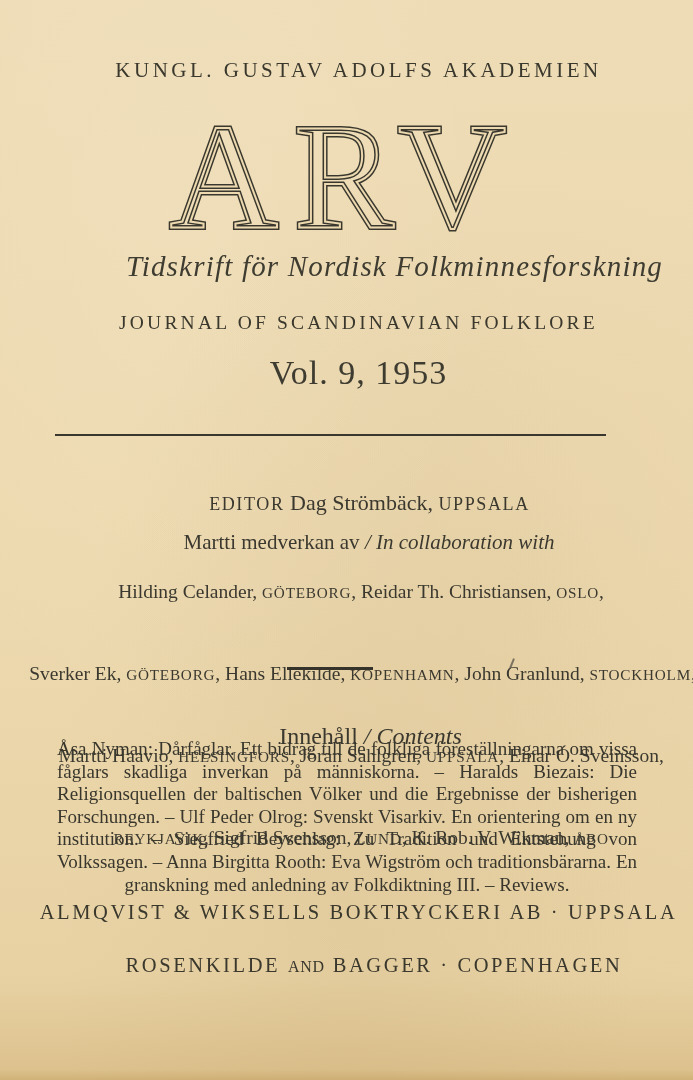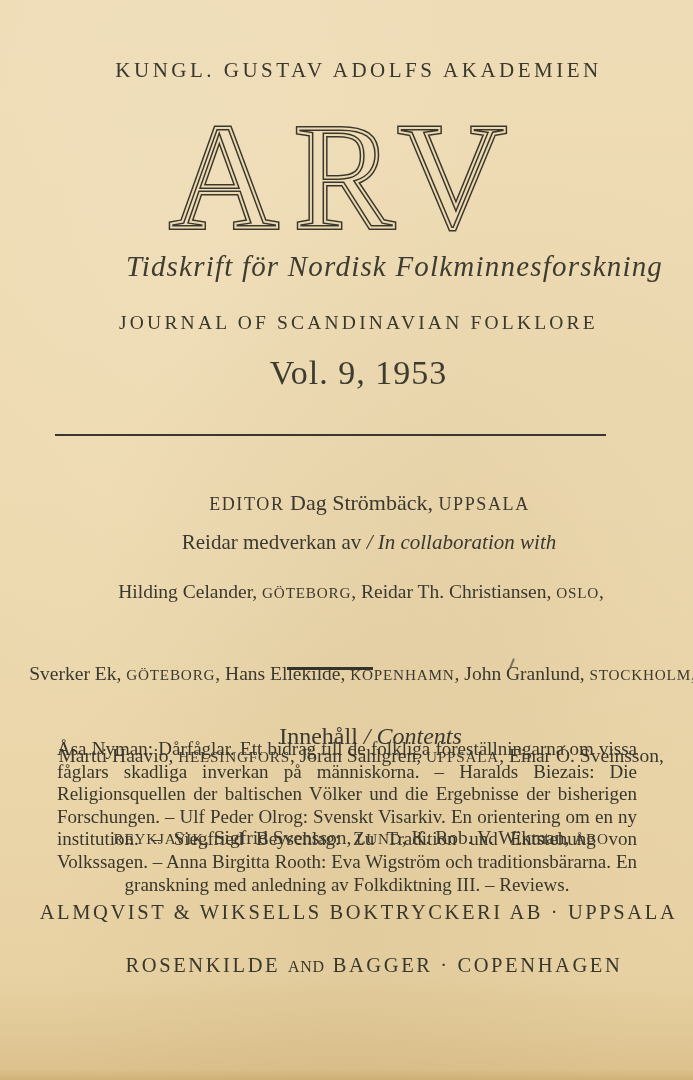--- a/index.html
+++ b/index.html
@@ -77,21 +77,21 @@
 
   <div class="line volume">Vol. 9, 1953</div>
 
   <div class="rule-main"></div>
 
   <div class="line editor-line">
     <span class="sc-sp">EDITOR</span><span> Dag Strömbäck, </span><span class="sc-sp">UPPSALA</span>
   </div>
 
   <div class="line collab-note">
-    <span>Reidar medverkan av </span><span class="it">/ In collaboration with</span>
+    <span>Martti medverkan av </span><span class="it">/ In collaboration with</span>
   </div>
 
   <div class="collaborators">
     <div class="cline">
       <span>Hilding Celander, </span><span class="sc">GÖTEBORG</span><span>, Reidar Th. Christiansen, </span><span class="sc">OSLO</span><span>,</span>
     </div>
     <div class="cline">
       <span>Sverker Ek, </span><span class="sc">GÖTEBORG</span><span>, Hans Ellekilde, </span><span class="sc">KÖPENHAMN</span><span>, John Granlund, </span><span class="sc">STOCKHOLM</span><span>,</span>
     </div>
     <div class="cline">

